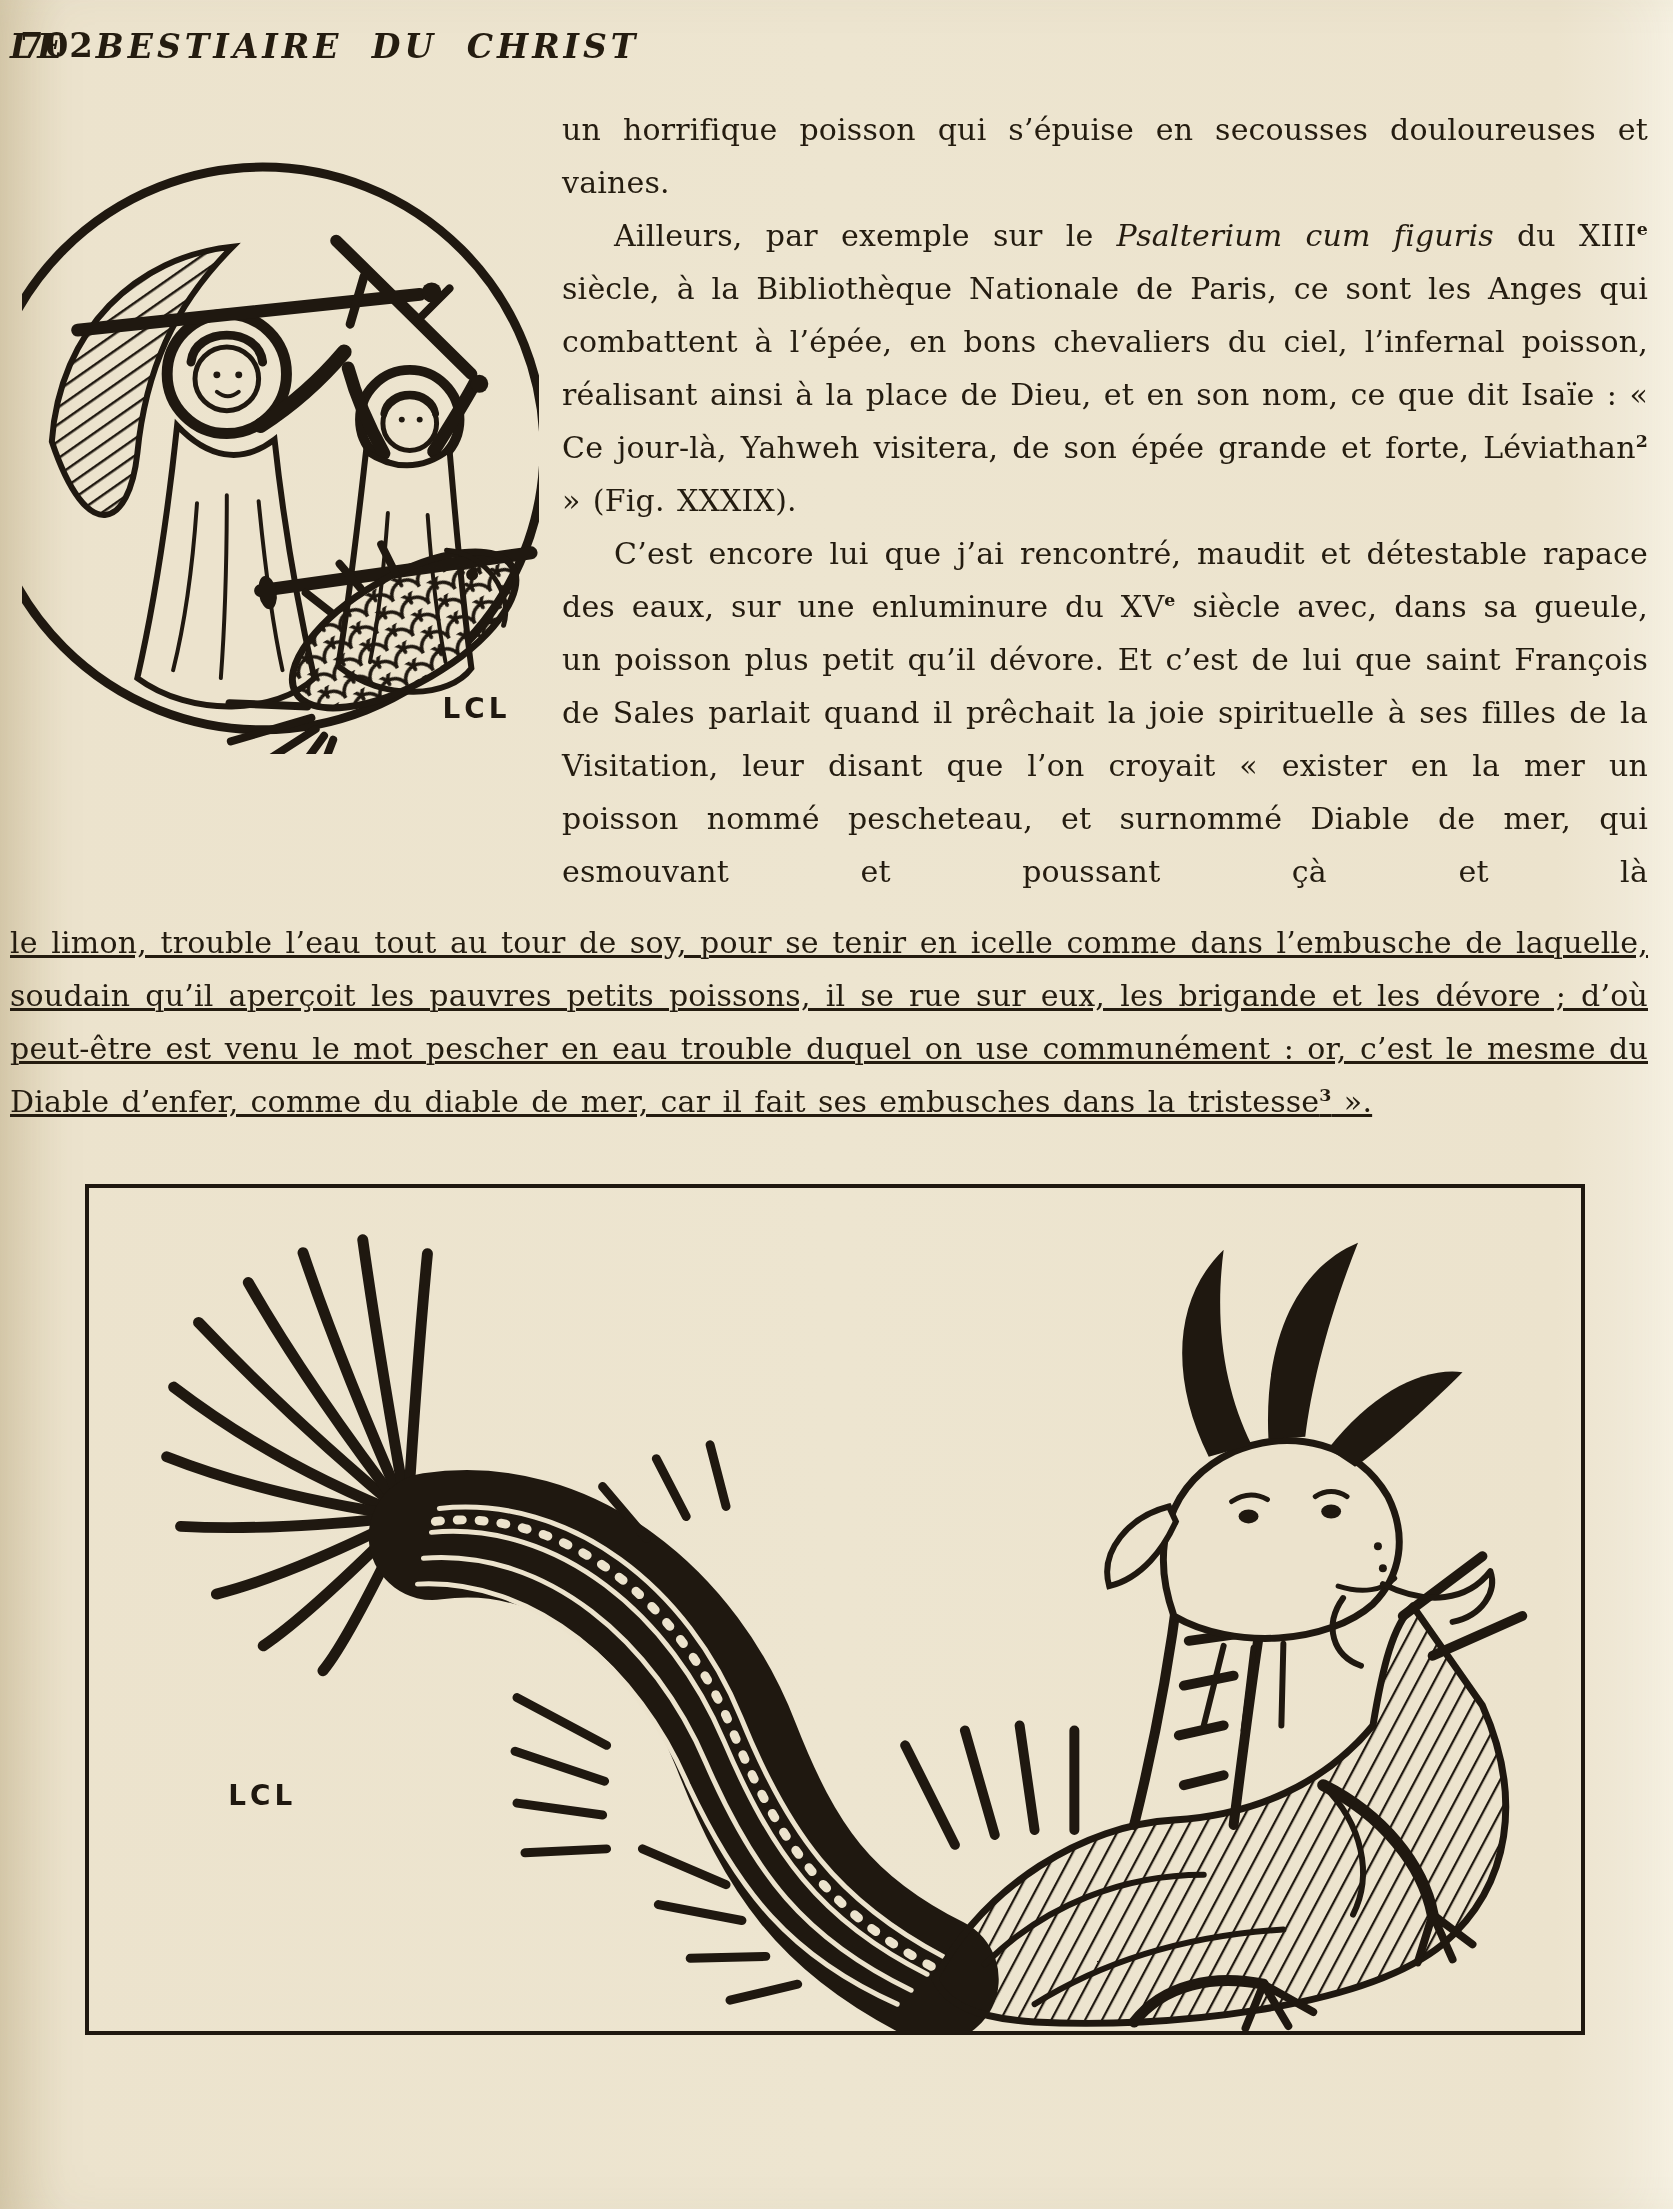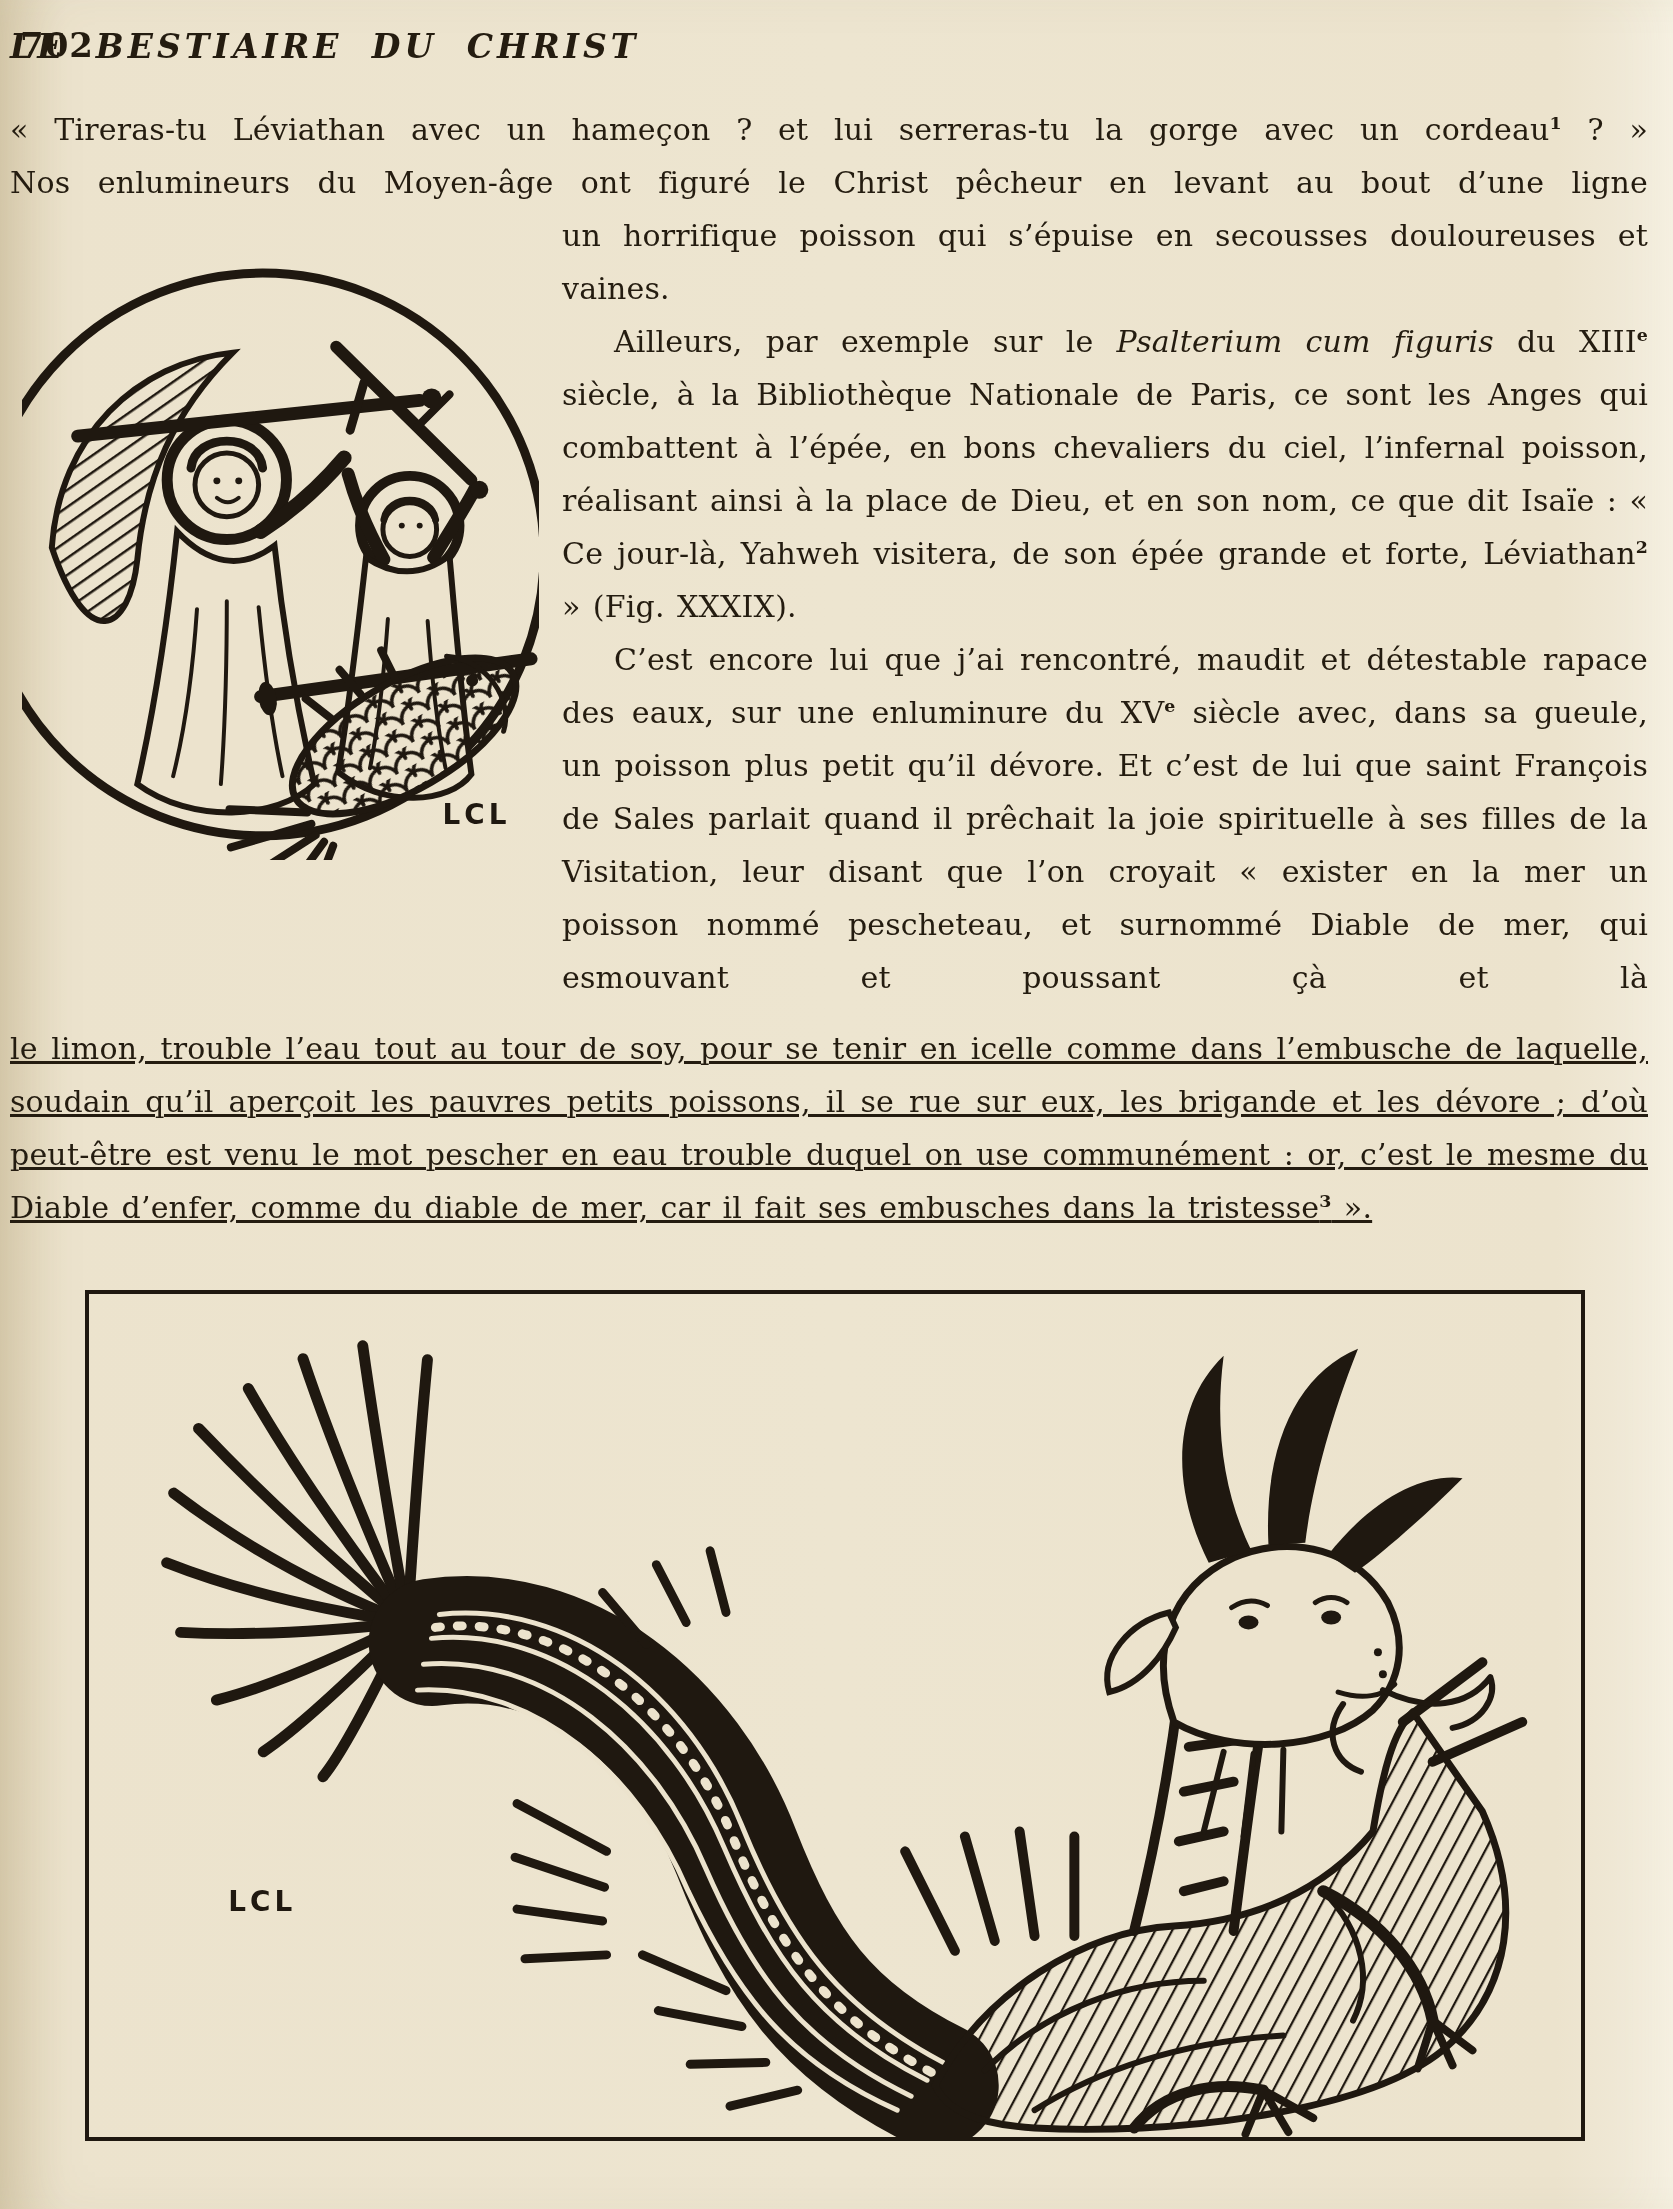--- a/index.html
+++ b/index.html
@@ -81,22 +81,20 @@
 
 <div class="page">
 
   <header>
     <div class="pagenum">702</div>
     <div class="booktitle">LE BESTIAIRE DU CHRIST</div>
   </header>
 
   <main>
 
-    <p class="bodytext stretch"><span>« Tireras-tu Léviathan avec un hameçon ? et lui serreras-tu la gorge avec un cordeau</span><sup class="fn">1</sup><span> ? »</span><br>
-    <span>Nos enlumineurs du Moyen-âge ont figuré le Christ pêcheur en levant au bout d’une ligne</span></p>
 
     <div class="row">
 
       <figure class="figcol fig39">
         <svg width="517" height="629" viewBox="0 0 520 632" aria-hidden="true">
           <defs>
             <pattern id="scl" width="30" height="20" patternUnits="userSpaceOnUse">
               <path d="M0 20 A15 14 0 0 1 30 20" class="ln" stroke-width="3.5"></path>
               <path d="M-15 10 A15 14 0 0 1 15 10" class="ln" stroke-width="3.5"></path>
               <path d="M15 10 A15 14 0 0 1 45 10" class="ln" stroke-width="3.5"></path>

